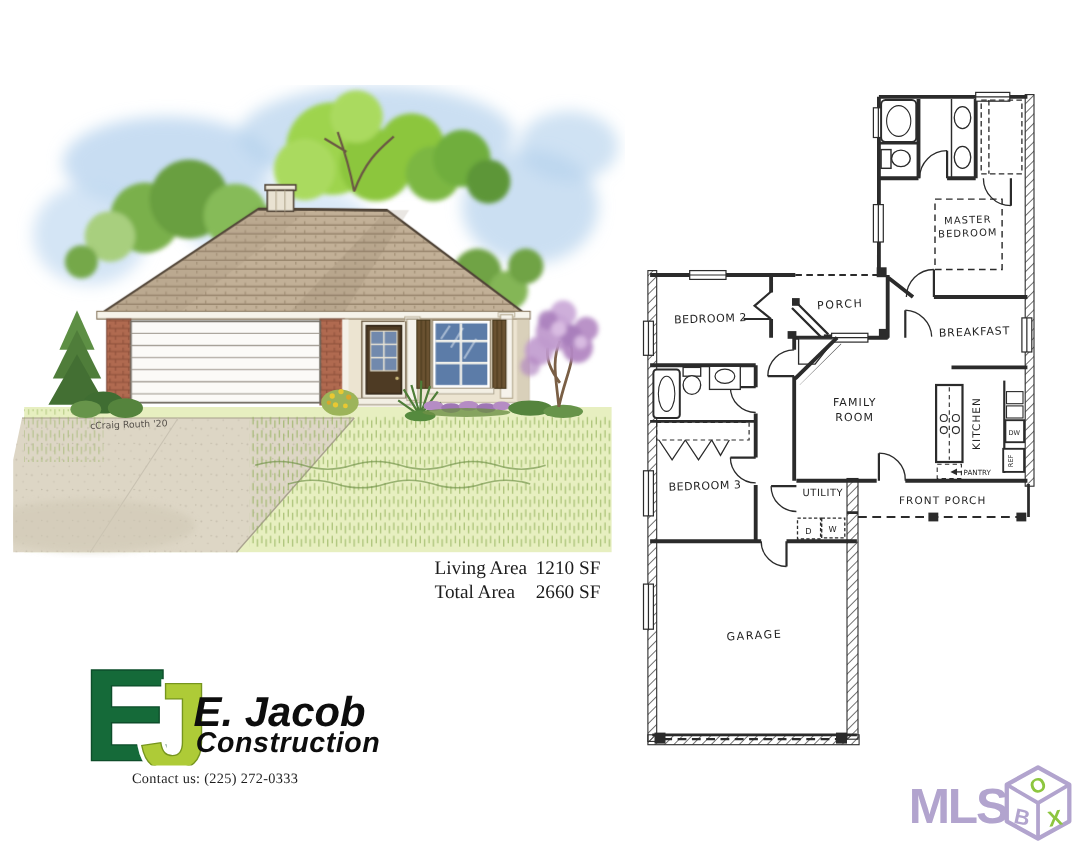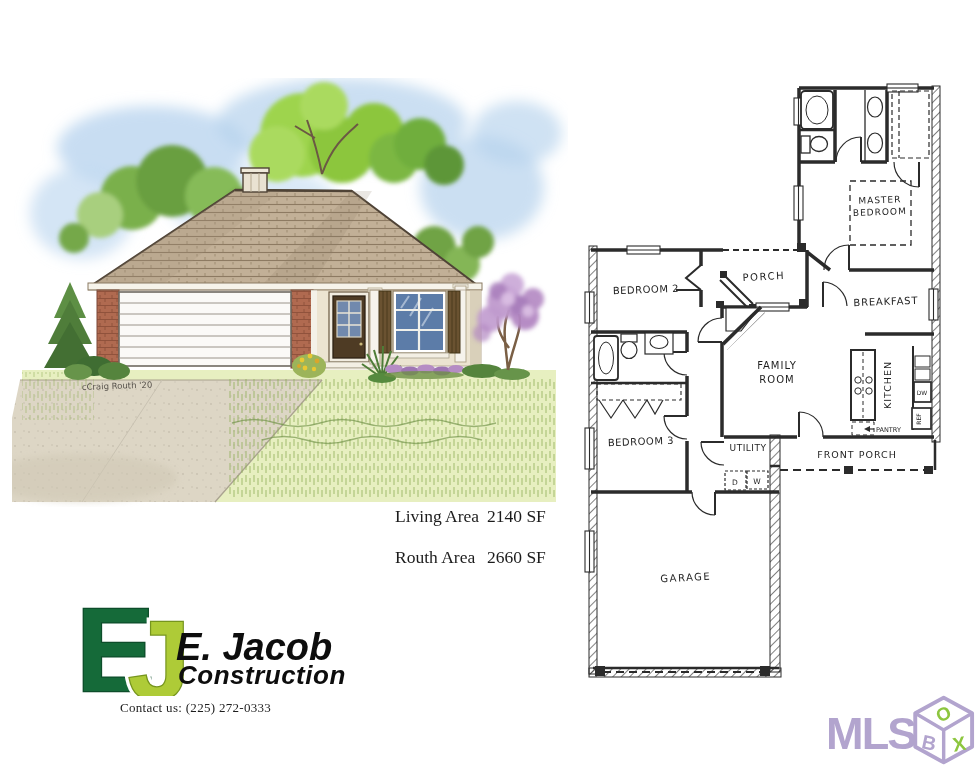--- a/index.html
+++ b/index.html
@@ -2,21 +2,21 @@
 <html><head>
 <meta charset="utf-8">
 <style>
   html,body{margin:0;padding:0;background:#ffffff;}
   #root{position:relative;width:977px;height:768px;background:#ffffff;overflow:hidden;
         font-family:"Liberation Sans",sans-serif;}
   svg{display:block;}
   .abs{position:absolute;}
   
   #areas{left:395px;top:506px;width:170px;display:grid;grid-template-columns:92px auto;
-         row-gap:20px;font-family:"Liberation Serif",serif;font-size:17.5px;color:#1c1c1c;}
+         row-gap:1px;font-family:"Liberation Serif",serif;font-size:17.5px;color:#1c1c1c;}
   
   #contact{left:120px;top:700px;font-family:"Liberation Serif",serif;font-size:13px;
            color:#1d1d1d;letter-spacing:.3px;}
   
   .fp-label{font-family:"DejaVu Sans",sans-serif;fill:#1f1f1f;}
 </style>
 </head>
 <body>
 
 <div id="root">
@@ -358,22 +358,22 @@
       <text class="fp-label" x="103" y="503" font-size="10" letter-spacing="1.5" text-anchor="middle" transform="rotate(-3 103 503)">GARAGE</text>
       <text class="fp-label" x="152" y="407" font-size="7.5" text-anchor="middle">D</text>
       <text class="fp-label" x="174" y="406" font-size="7.5" text-anchor="middle">W</text>
       <text class="fp-label" x="339" y="317" font-size="6" text-anchor="middle">DW</text>
       <text class="fp-label" x="338" y="341" font-size="6" text-anchor="middle" transform="rotate(-90 338 341)">REF</text>
     </g>
   </svg>
 
   <div id="areas" class="abs">
     <span>Living Area</span>
-    <span>2140 SF</span>
-    <span>Routh Area</span>
+    <span>1210 SF</span>
+    <span>Total Area</span>
     <span>2660 SF</span>
   </div>
 
   <svg class="abs" style="left:70px;top:596px" width="300" height="100" viewBox="0 0 300 100">
     <text x="6" y="95" font-size="118" font-weight="bold" font-family="Liberation Sans,sans-serif" fill="#156a39" stroke="#0d4d2a" stroke-width="2.5" paint-order="stroke">E</text>
     <text x="58" y="103" font-size="112" font-weight="bold" font-family="Liberation Sans,sans-serif" fill="none" stroke="#ffffff" stroke-width="9">J</text>
     <text x="58" y="103" font-size="112" font-weight="bold" font-family="Liberation Sans,sans-serif" fill="#aecb37" stroke="#76951e" stroke-width="2.5" paint-order="stroke">J</text>
     <text x="106" y="64" font-size="38" font-weight="bold" font-style="italic" font-family="Liberation Sans,sans-serif" fill="#0d0d0d">E. Jacob</text>
     <text x="108" y="88" font-size="26" font-weight="bold" font-style="italic" font-family="Liberation Sans,sans-serif" fill="#0d0d0d" letter-spacing=".5">Construction</text>
   </svg>

